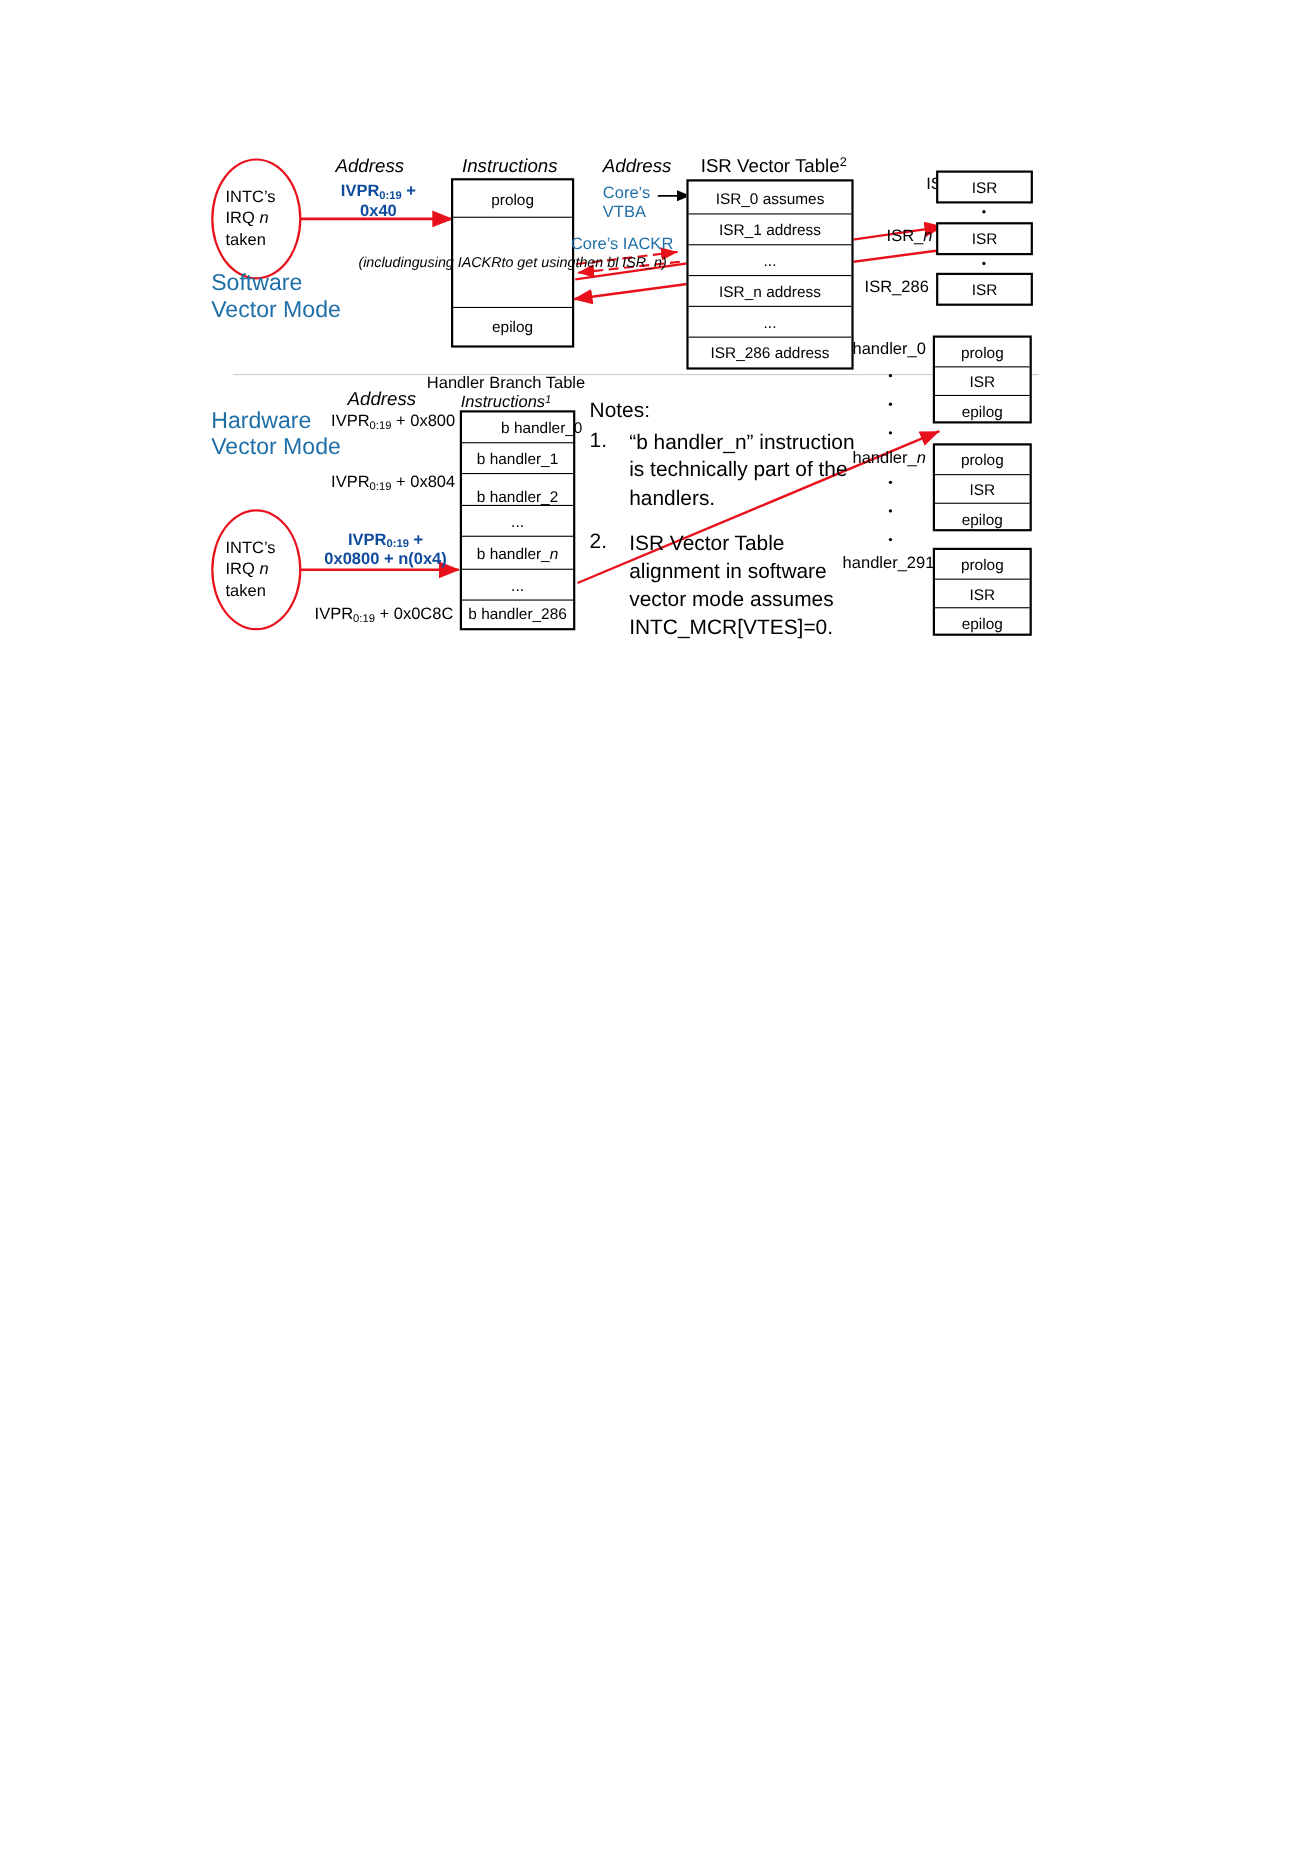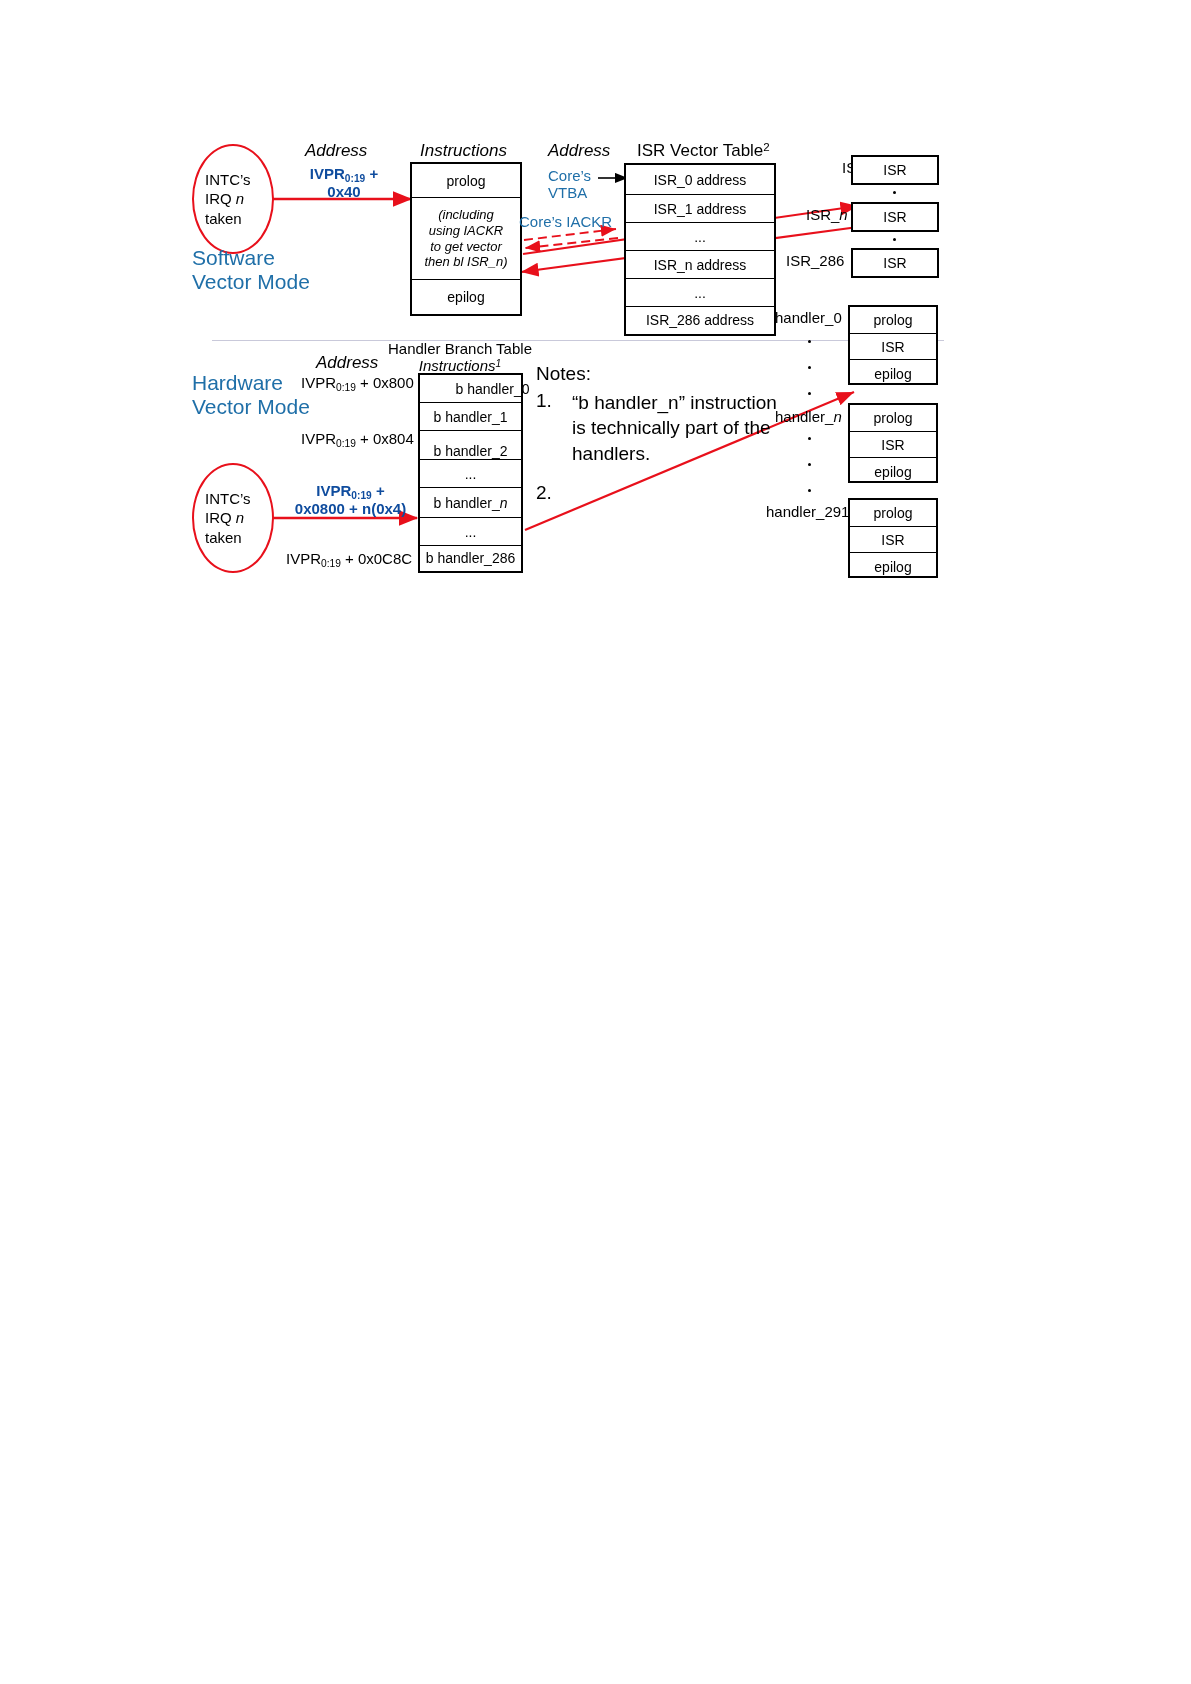--- a/index.html
+++ b/index.html
@@ -173,24 +173,24 @@
     </div>
     <div>0x40</div>
   </div>
 
   <div class="t ital" style="left:420px; top:141px; font-size:17px;">Instructions</div>
 
   <div class="tbl" style="left:410px; top:162px; width:112px; height:154px;">
     <div class="row" style="height:34px;">
       <span>prolog</span>
     </div>
-    <div class="row ital" style="height:82px; flex-direction:column; justify-content:center; font-size:13px; line-height:1.22;">
+    <div class="row ital" style="height:82px; flex-direction:row; justify-content:center; font-size:13px; line-height:1.22;">
       <span>(including</span>
       <span>using IACKR</span>
-      <span>to get vector</span>
+      <span>to get using</span>
       <span>then bl ISR_n)</span>
     </div>
     <div class="row" style="height:34px;">
       <span>epilog</span>
     </div>
   </div>
 
   <div class="t ital" style="left:548px; top:141px; font-size:17px;">Address</div>
 
   <div class="t blue" style="left:548px; top:168px; font-size:15px;">
@@ -199,21 +199,21 @@
   </div>
 
   <div class="t blue" style="left:519px; top:214px; font-size:15px;">Core’s IACKR</div>
 
   <div class="t" style="left:637px; top:141px; font-size:17px;">
     <span>ISR Vector Table</span><sup>2</sup>
   </div>
 
   <div class="tbl" style="left:624px; top:163px; width:152px; height:173px;">
     <div class="row" style="height:30px;">
-      <span>ISR_0 address</span>
+      <span>ISR_0 assumes</span>
       </div>
     <div class="row" style="height:28px;">
       <span>ISR_1 address</span>
       </div>
     <div class="row" style="height:28px;">
       <span>...</span>
       </div>
     <div class="row" style="height:28px;">
       <span>ISR_n address</span>
       </div>
@@ -306,20 +306,21 @@
       <span>b handler_286</span>
       </div>
   </div>
 
   <div class="t notes-title" style="left:536px; top:363px;">Notes:</div>
 
   <div class="note-num" style="left:536px; top:390px;">1.</div>
   <div class="note-body" style="left:572px; top:390px;">“b handler_n” instruction is technically part of the handlers.</div>
 
   <div class="note-num" style="left:536px; top:482px;">2.</div>
+  <div class="note-body" style="left:572px; top:482px;">ISR Vector Table alignment in software vector mode assumes INTC_MCR[VTES]=0.</div>
 
   <div class="t" style="left:775px; top:310px; font-size:15px;">handler_0</div>
   <div class="hbox" style="left:848px; top:305px; width:90px; height:80px;">
     <div class="row" style="height:27px;">
       <span>prolog</span>
       </div>
     <div class="row" style="height:26px;">
       <span>ISR</span>
       </div>
     <div class="row" style="height:27px;">

